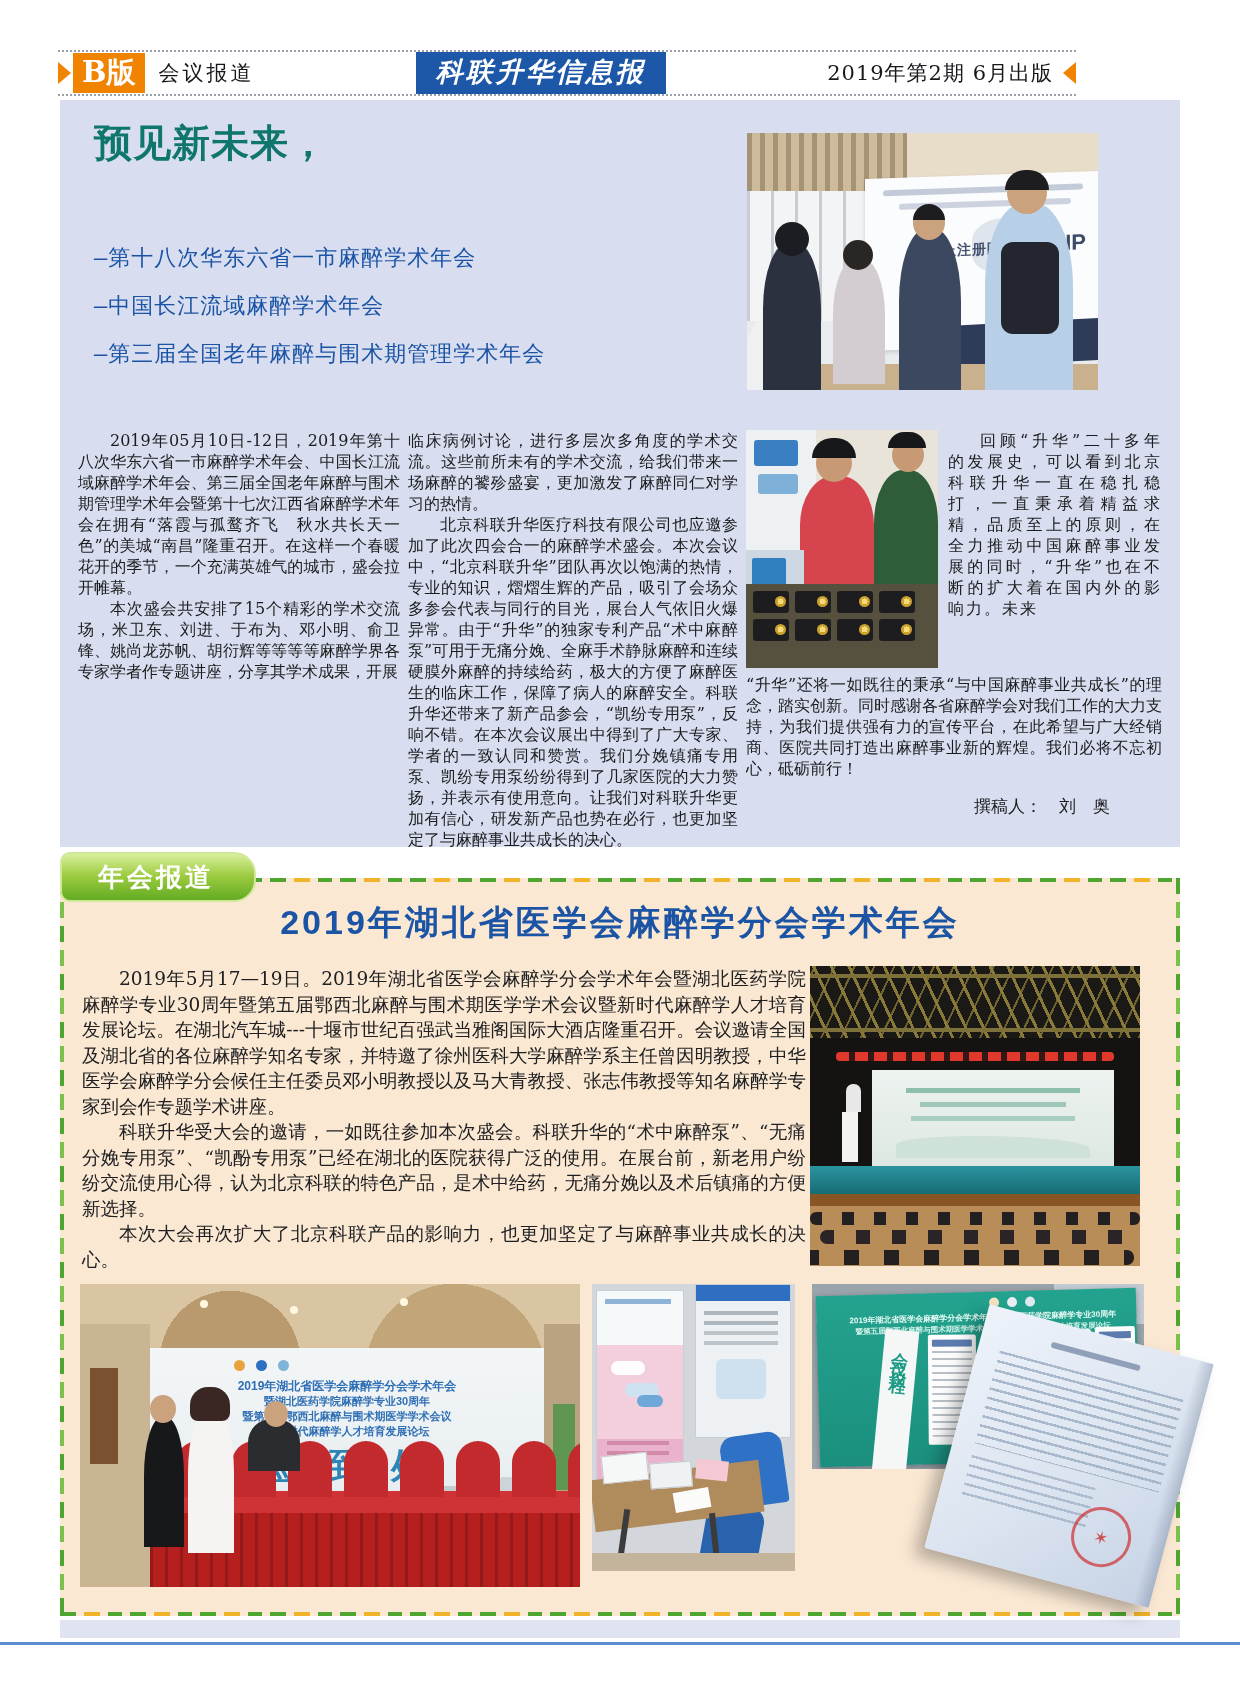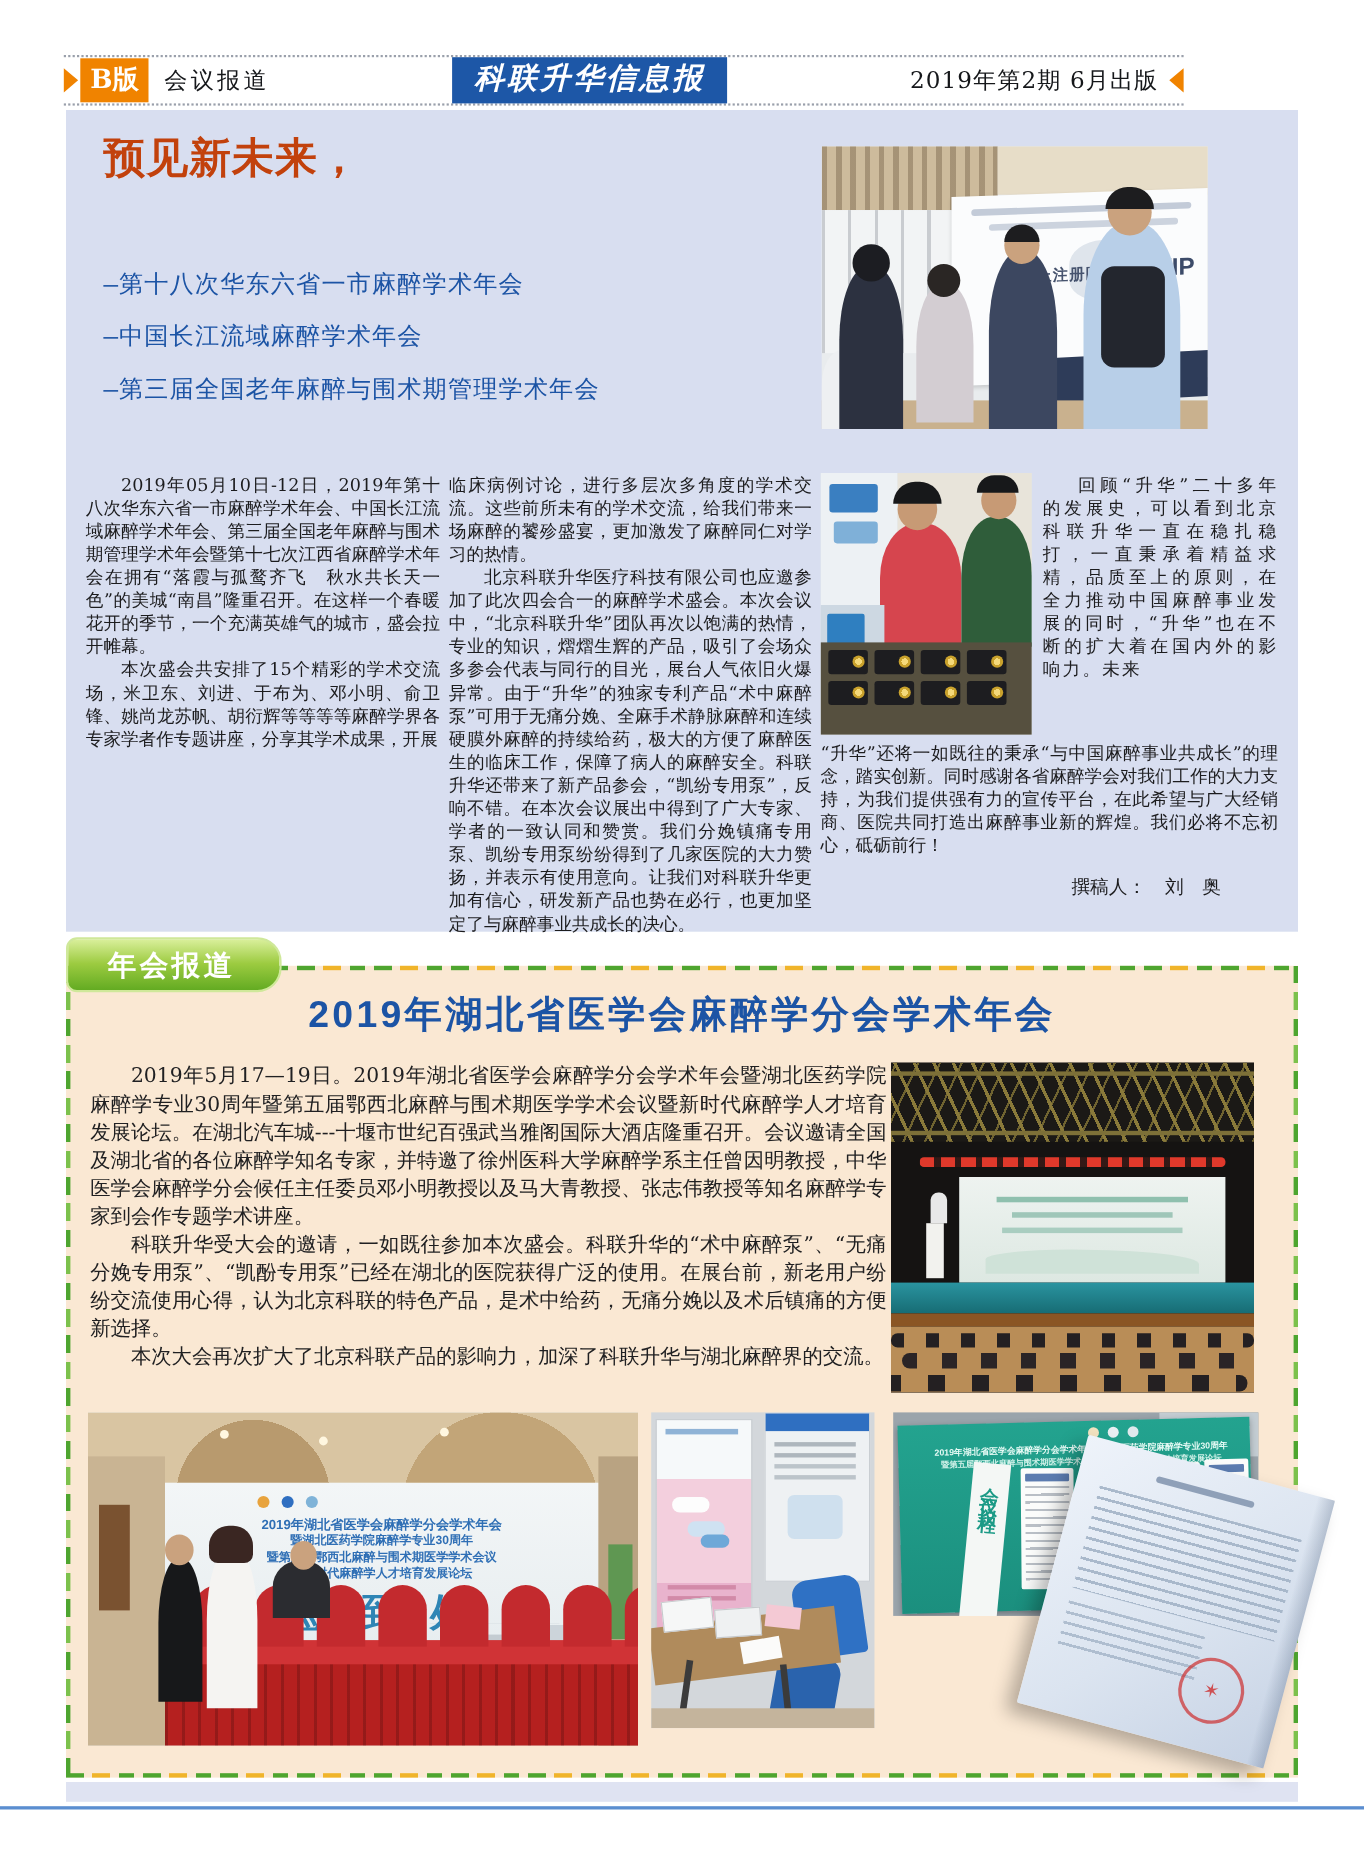--- a/index.html
+++ b/index.html
@@ -6,32 +6,32 @@
   body{width:1240px;height:1701px;position:relative;background:#ffffff;
        font-family:"DejaVu Serif","Liberation Serif",serif;overflow:hidden;}
   .abs{position:absolute;}
 
   
   #hdr{position:absolute;left:58px;top:50px;width:1018px;height:46px;
        display:flex;align-items:center;
        border-top:2px dotted #9aa0ab;border-bottom:2px dotted #9aa0ab;box-sizing:border-box;}
   .arrow-r{width:0;height:0;border-top:11px solid transparent;border-bottom:11px solid transparent;border-left:13px solid #f08300;}
   .arrow-l{width:0;height:0;border-top:11px solid transparent;border-bottom:11px solid transparent;border-right:13px solid #f08300;}
-  .edition-box{background:#f08300;color:#fff;font-size:24px;font-weight:bold;
+  .edition-box{background:#f08300;color:#fff;font-size:29px;font-weight:bold;
        padding:1px 9px 3px 9px;margin-left:2px;line-height:36px;}
   .section-lbl{font-size:21px;color:#15171a;margin-left:14px;letter-spacing:3px;}
   .masthead{background:#1d57a7;color:#fff;font-size:27px;font-weight:bold;font-style:italic;
        padding:2px 20px 4px 20px;letter-spacing:3px;line-height:36px;}
   .issue-lbl{font-size:21px;color:#15171a;margin-right:10px;letter-spacing:1px;}
   .sp{flex:1;}
 
   
   #p1{position:absolute;left:60px;top:100px;width:1120px;height:747px;background:#d8def0;}
   .t1{position:absolute;left:34px;top:16px;font-size:38px;line-height:54px;font-weight:bold;
-      color:#c2410c;letter-spacing:1px;}
+      color:#0f766e;letter-spacing:1px;}
   .subs{position:absolute;left:34px;top:136px;font-family:Liberation Mono, monospace;}
   .subs div{font-size:22px;color:#1c54a5;height:48px;line-height:48px;letter-spacing:1px;}
   #body1{position:absolute;left:18px;top:306px;width:1084px;display:flex;gap:8px;margin-top:24px;}
   #body1 p{margin:0;font-size:16px;line-height:21px;text-align:justify;color:#1c1c1e;text-indent:2em;}
   #body1 p.cont{text-indent:0;}
   .c1{width:322px;}.c2{width:330px;}.c3{width:416px;}
   .c3row{display:flex;gap:10px;margin-bottom:6px;}
   .c3txt{flex:1;}
   .c3txt p{letter-spacing:2px;line-height:22px;}
   .byline{text-align:right;padding-right:52px;margin-top:16px;font-size:17px;color:#1c1c1e;}
@@ -179,21 +179,21 @@
   <div class="edge-h" style="top:0;"></div>
   <div class="edge-h" style="bottom:0;"></div>
   <div class="edge-v" style="left:0;"></div>
   <div class="edge-v" style="right:0;"></div>
 
   <div class="t2">2019年湖北省医学会麻醉学分会学术年会</div>
 
   <div id="body2">
     <p>2019年5月17—19日。2019年湖北省医学会麻醉学分会学术年会暨湖北医药学院麻醉学专业30周年暨第五届鄂西北麻醉与围术期医学学术会议暨新时代麻醉学人才培育发展论坛。在湖北汽车城---十堰市世纪百强武当雅阁国际大酒店隆重召开。会议邀请全国及湖北省的各位麻醉学知名专家，并特邀了徐州医科大学麻醉学系主任曾因明教授，中华医学会麻醉学分会候任主任委员邓小明教授以及马大青教授、张志伟教授等知名麻醉学专家到会作专题学术讲座。</p>
     <p>科联升华受大会的邀请，一如既往参加本次盛会。科联升华的“术中麻醉泵”、“无痛分娩专用泵”、“凯酚专用泵”已经在湖北的医院获得广泛的使用。在展台前，新老用户纷纷交流使用心得，认为北京科联的特色产品，是术中给药，无痛分娩以及术后镇痛的方便新选择。</p>
-    <p>本次大会再次扩大了北京科联产品的影响力，加深了科联升华与湖北麻醉界的交流。</p>
+    <p>本次大会再次扩大了北京科联产品的影响力，也更加坚定了与麻醉事业共成长的决心。</p>
   </div>
 
   <div class="photo" style="left:750px;top:88px;width:330px;height:300px;background:#151312;">
     <div class="abs" style="left:0;top:0;width:100%;height:72px;background:repeating-linear-gradient(65deg,#8a7a3a 0 3px,transparent 3px 16px),repeating-linear-gradient(-65deg,#6f6330 0 2px,transparent 2px 18px),#1b1916;"></div>
     <div class="abs" style="left:0;top:8px;width:100%;height:4px;background:#7d7038;"></div>
     <div class="abs" style="left:0;top:62px;width:100%;height:4px;background:#7d7038;"></div>
     <div class="abs" style="left:26px;top:86px;right:26px;height:9px;border-radius:4px;background:repeating-linear-gradient(90deg,#e0392b 0 13px,rgba(224,57,43,.15) 13px 19px);"></div>
     <div class="abs" style="left:62px;top:104px;right:26px;height:96px;background:linear-gradient(#eef3f0,#dde8e2);">
       <div class="abs" style="left:14%;top:18px;width:72%;height:5px;background:#8fc0ae;"></div>
       <div class="abs" style="left:20%;top:32px;width:60%;height:5px;background:#9fc6b8;"></div>

